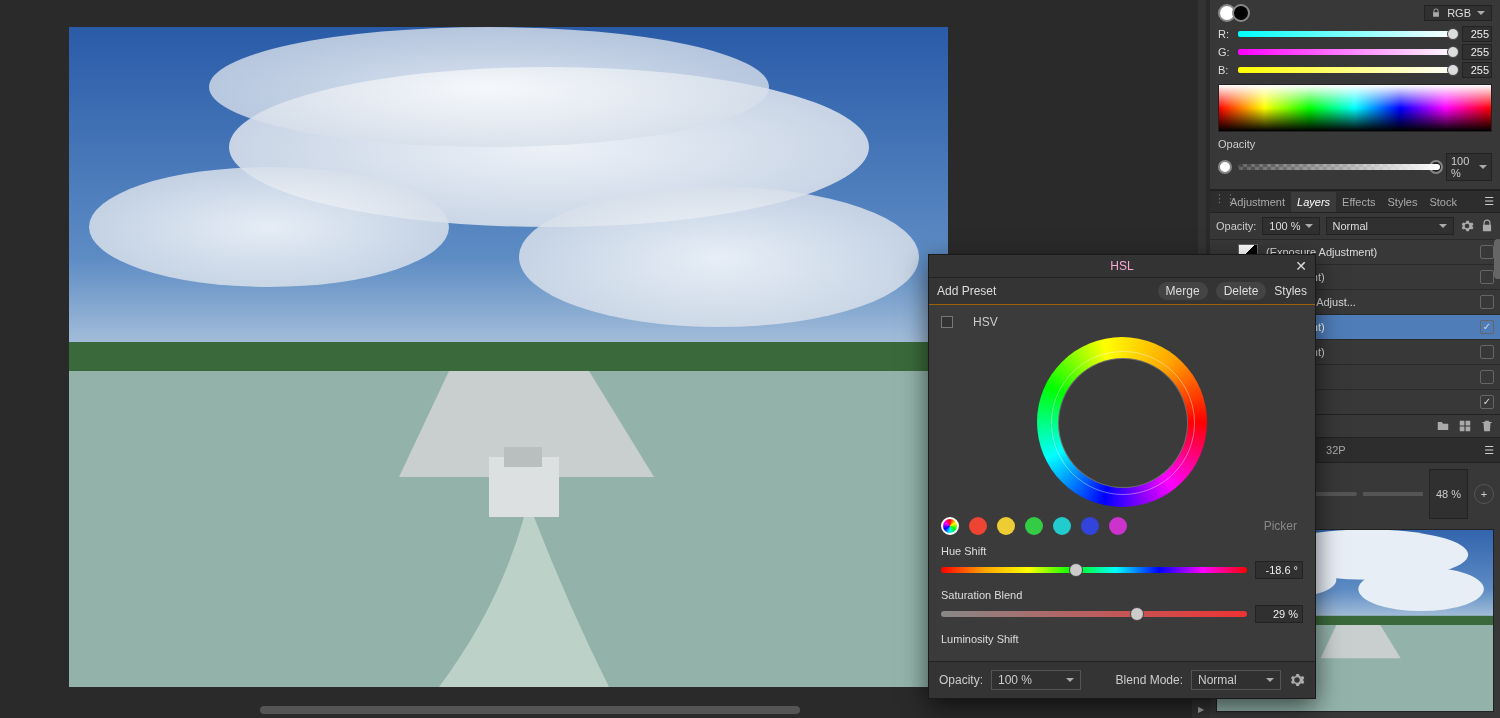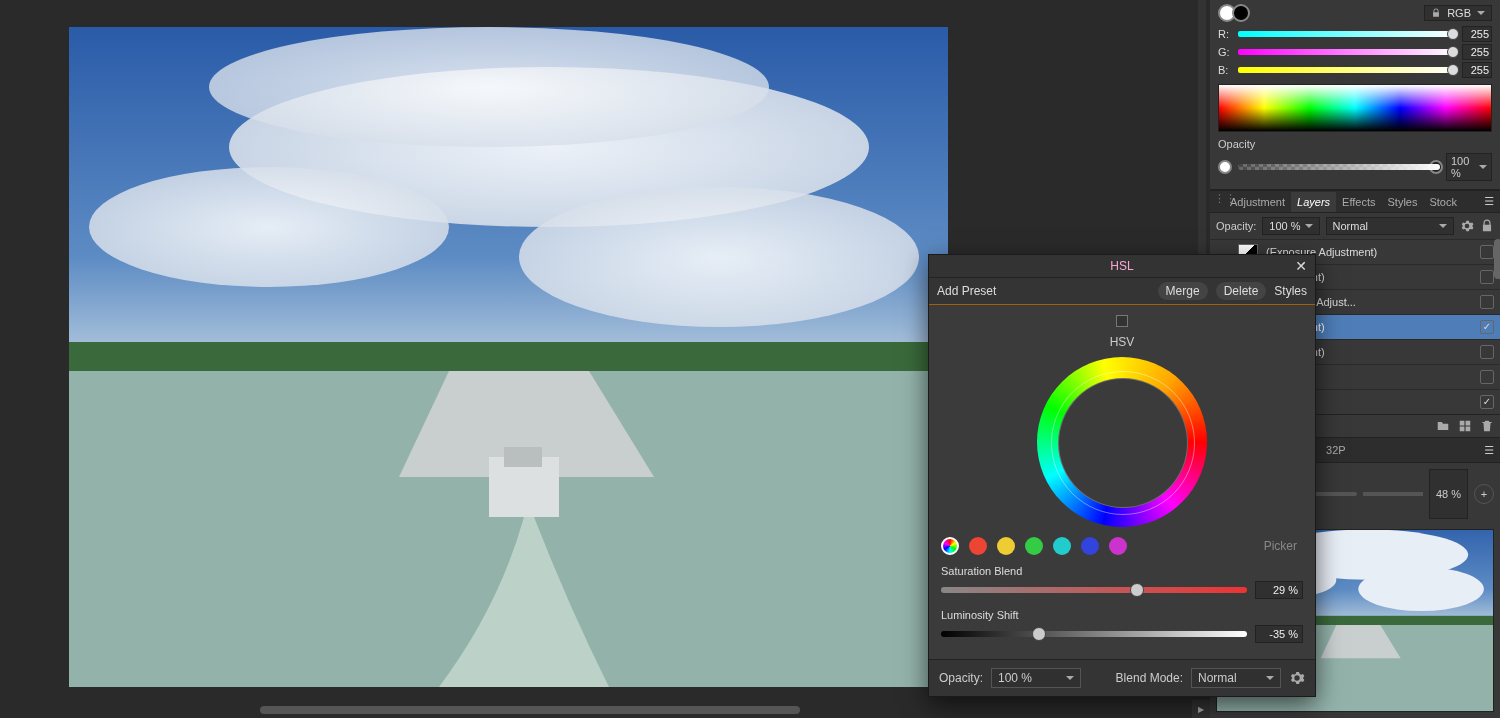--- a/index.html
+++ b/index.html
@@ -89,21 +89,21 @@
 .hsl-dialog { position:absolute; left:928px; top:254px; width:388px; background:#3b3b3b; border:1px solid #1a1a1a; box-shadow:0 8px 24px rgba(0,0,0,.6); font-size:12px; }
 .hsl-title { display:flex; align-items:center; padding:4px 8px; background:#333; border-bottom:1px solid #222;}
 .hsl-title span:first-child { margin:0 auto; color:#f9a8d4; }
 .hsl-close { color:#ddd; font-size:14px; cursor:pointer; position:absolute; right:8px;}
 .hsl-bar { display:flex; align-items:center; padding:4px 8px; gap:8px; background:#343434; border-bottom:1px solid #a16207;}
 .hsl-bar .sp { flex:1;}
 .hsl-btn { background:#444; padding:2px 8px; color:#ddd; border-radius:9px; cursor:pointer;}
 .link { color:#ddd; cursor:pointer;}
 
 .hsl-body { padding:10px 12px 6px 12px;}
-.hsv-row { display:flex; align-items:center; gap:8px; margin-bottom:8px;flex-direction:column; }
+.hsv-row { display:flex; align-items:center; gap:20px; margin-bottom:8px; }
 .hsv-check { width:12px; height:12px; border:1px solid #777; background:#333; }
 
 .hue-ring-wrap { display:flex; justify-content:center; margin:4px 0 10px 0;}
 .hue-ring { width:170px; height:170px; border-radius:50%; background:conic-gradient(from 90deg, red,magenta,blue,cyan,lime,yellow,orange,red); position:relative;}
 .hue-ring::after { content:""; position:absolute; left:21px; top:21px; width:128px; height:128px; border-radius:50%; background:#3b3b3b; border:1px solid rgba(255,255,255,.25);}
 .hue-ring::before { content:""; position:absolute; left:14px; top:14px; width:142px; height:142px; border-radius:50%; border:1px solid rgba(255,255,255,.4);}
 
 .hue-swatches { display:flex; gap:10px; align-items:center; justify-content:center; margin-bottom:10px;}
 .hsw { width:18px; height:18px; border-radius:50%;}
 .hsw.all { background:conic-gradient(red,yellow,lime,cyan,blue,magenta,red); border:2px solid #fff;}
@@ -363,36 +363,39 @@
         <div class="hsw" style="background: rgb(238, 68, 51);"></div>
         <div class="hsw" style="background: rgb(238, 204, 51);"></div>
         <div class="hsw" style="background: rgb(51, 204, 68);"></div>
         <div class="hsw" style="background: rgb(34, 204, 204);"></div>
         <div class="hsw" style="background: rgb(51, 68, 221);"></div>
         <div class="hsw" style="background: rgb(204, 51, 204);"></div>
         <span class="picker-btn">Picker</span>
       </div>
     <div id="hsl-sliders">
         <div class="slider-row">
+          <div class="lab">Hue Shift</div>
+   <div class="slider-line">
+     <div class="strack hue-grad">
+       <div class="sthumb" style="left:44%"></div>
+     </div>
+     <div class="sval">-18.6 °</div>
+   </div>
+        </div>
+        <div class="slider-row">
           <div class="lab">Saturation Blend</div>
    <div class="slider-line">
      <div class="strack sat-grad">
        <div class="sthumb" style="left:64%"></div>
      </div>
      <div class="sval">29 %</div>
    </div>
         </div>
         <div class="slider-row">
           <div class="lab">Luminosity Shift</div>
-   <div class="slider-line">
-     <div class="strack lum-grad">
-       <div class="sthumb" style="left:32%"></div>
-     </div>
-     <div class="sval">-35 %</div>
-   </div>
         </div>
       </div>
   </div>
   <div class="hsl-footer">
     <span>Opacity:</span>
     <div class="ftr-dd">
         <span>100 %</span>
         <span class="caret" style="margin-left:auto"></span>
       </div>
     <span class="sp"></span>

